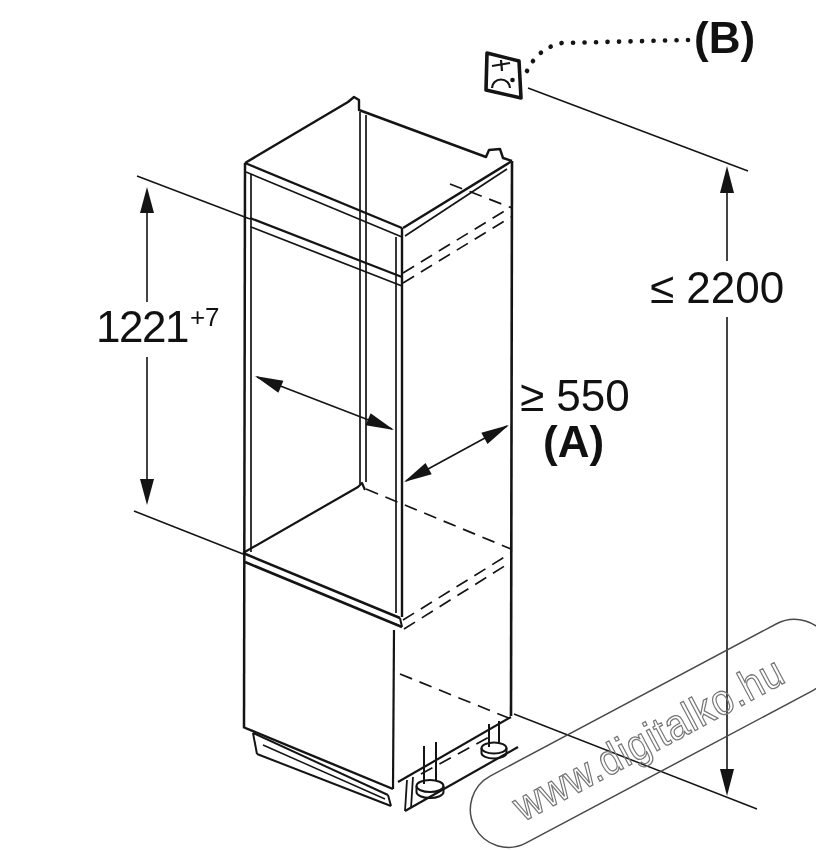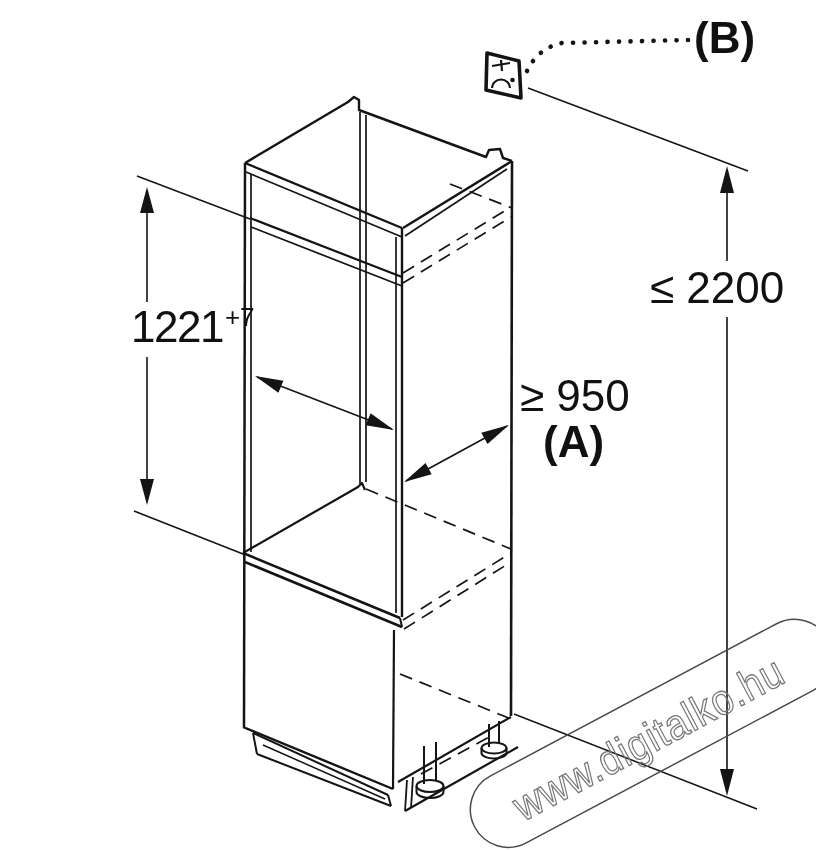--- a/index.html
+++ b/index.html
@@ -2,21 +2,21 @@
 <html><head>
 <meta charset="utf-8">
 <style>
   html,body{margin:0;padding:0;background:#fff;}
   .stage{position:relative;width:816px;height:850px;background:#fff;overflow:hidden;
          font-family:"Liberation Sans", sans-serif;color:#111;}
   .stage svg{position:absolute;left:0;top:0;}
   .dim-label{position:absolute;font-size:44px;line-height:1;white-space:nowrap;color:#111;}
   .dim-label.bold{font-weight:bold;}
   .tol{font-size:26px;position:relative;top:-16px;margin-left:2px;}
-  .num{letter-spacing:-1.5px;margin-left:35px;}
+  .num{letter-spacing:-1.5px;}
 </style>
 </head>
 <body>
 
 <div class="stage">
 
   <svg width="816" height="850" viewBox="0 0 816 850">
     <g stroke="#141414" fill="none" stroke-linejoin="round">
 
       <g>
@@ -128,21 +128,21 @@
       <rect x="-45" y="-56" width="400" height="76" rx="38" fill="none" stroke="#4a4a4a" stroke-width="1.5"></rect>
       <text x="0" y="0" font-size="43" letter-spacing="1" textLength="300" lengthAdjust="spacingAndGlyphs" fill="none" stroke="#777777" stroke-width="1.3" font-family="Liberation Sans, sans-serif">www.digitalko.hu</text>
     </g>
   </svg>
 
   <div class="dim-label" style="left:96px;top:305px;">
     <span class="num">1221</span><span class="tol">+7</span>
   </div>
 
 
-  <div class="dim-label" style="left:520px;top:374px;">≥ 950</div>
+  <div class="dim-label" style="left:520px;top:374px;">≥ 550</div>
 
   <div class="dim-label bold" style="left:543px;top:420px;">(A)</div>
 
   <div class="dim-label" style="left:650px;top:266px;">≤ 2200</div>
 
   <div class="dim-label bold" style="left:694px;top:16px;">(B)</div>
 
 </div>
 
 </body></html>

